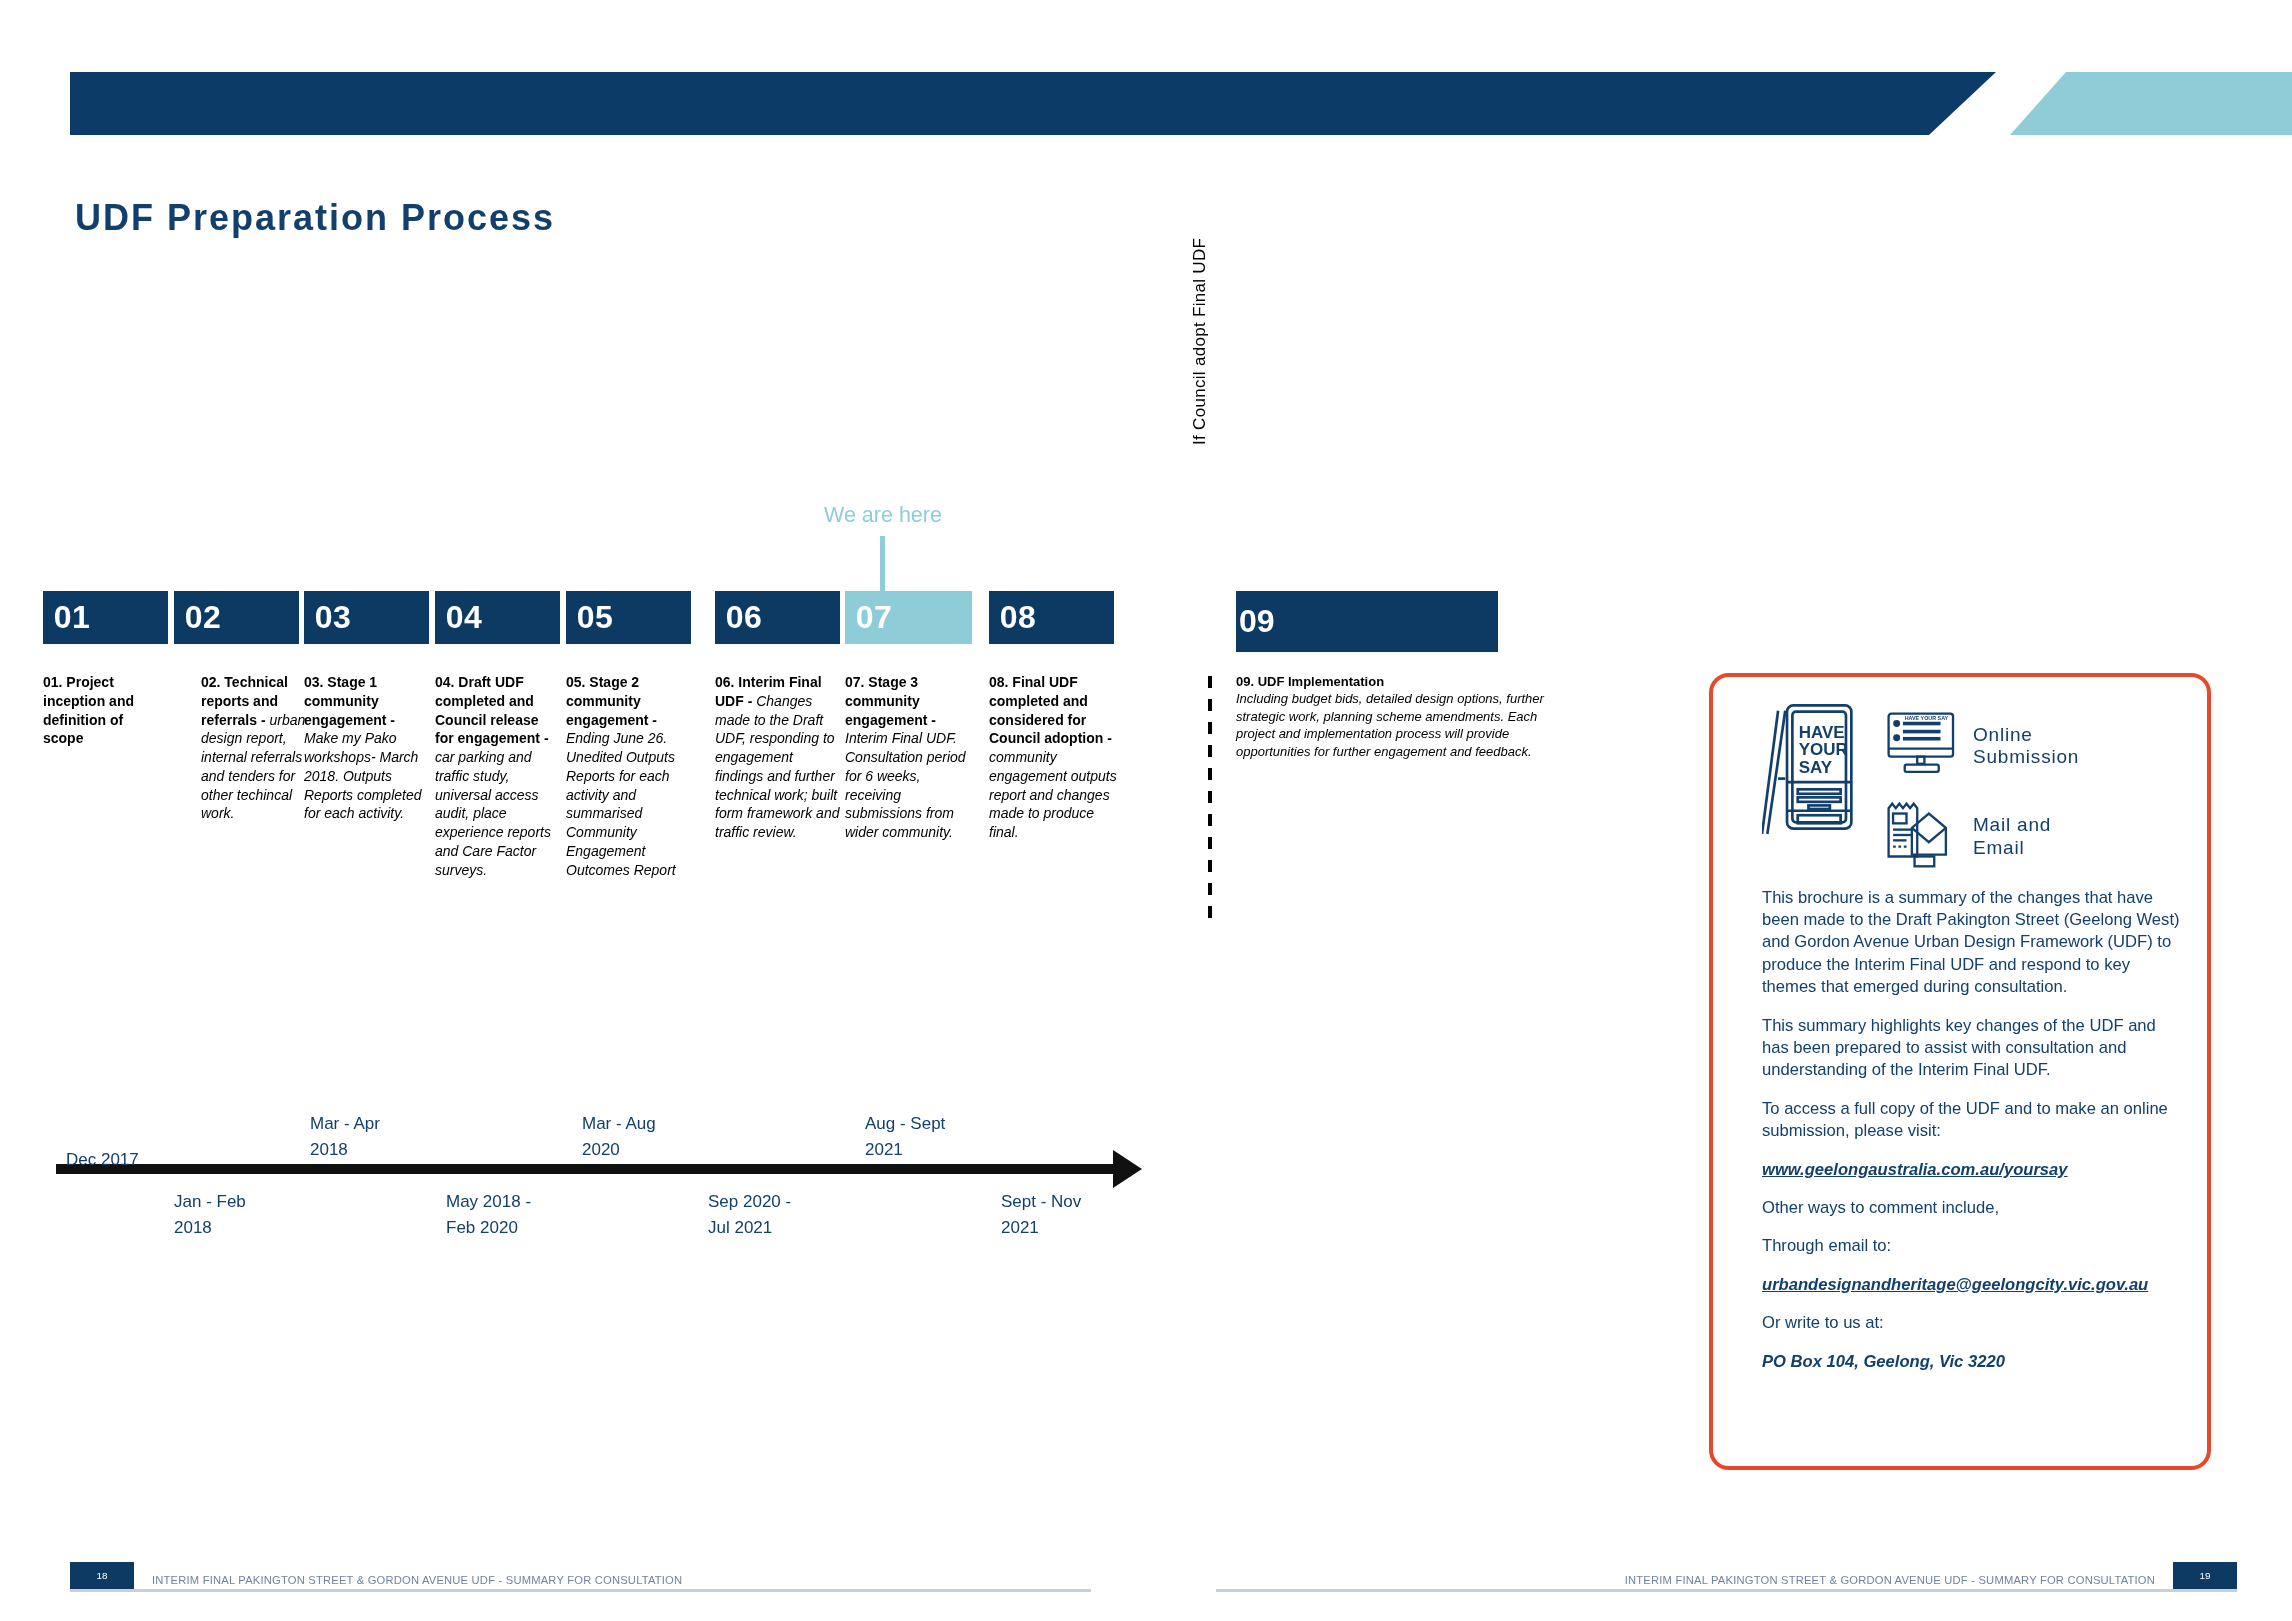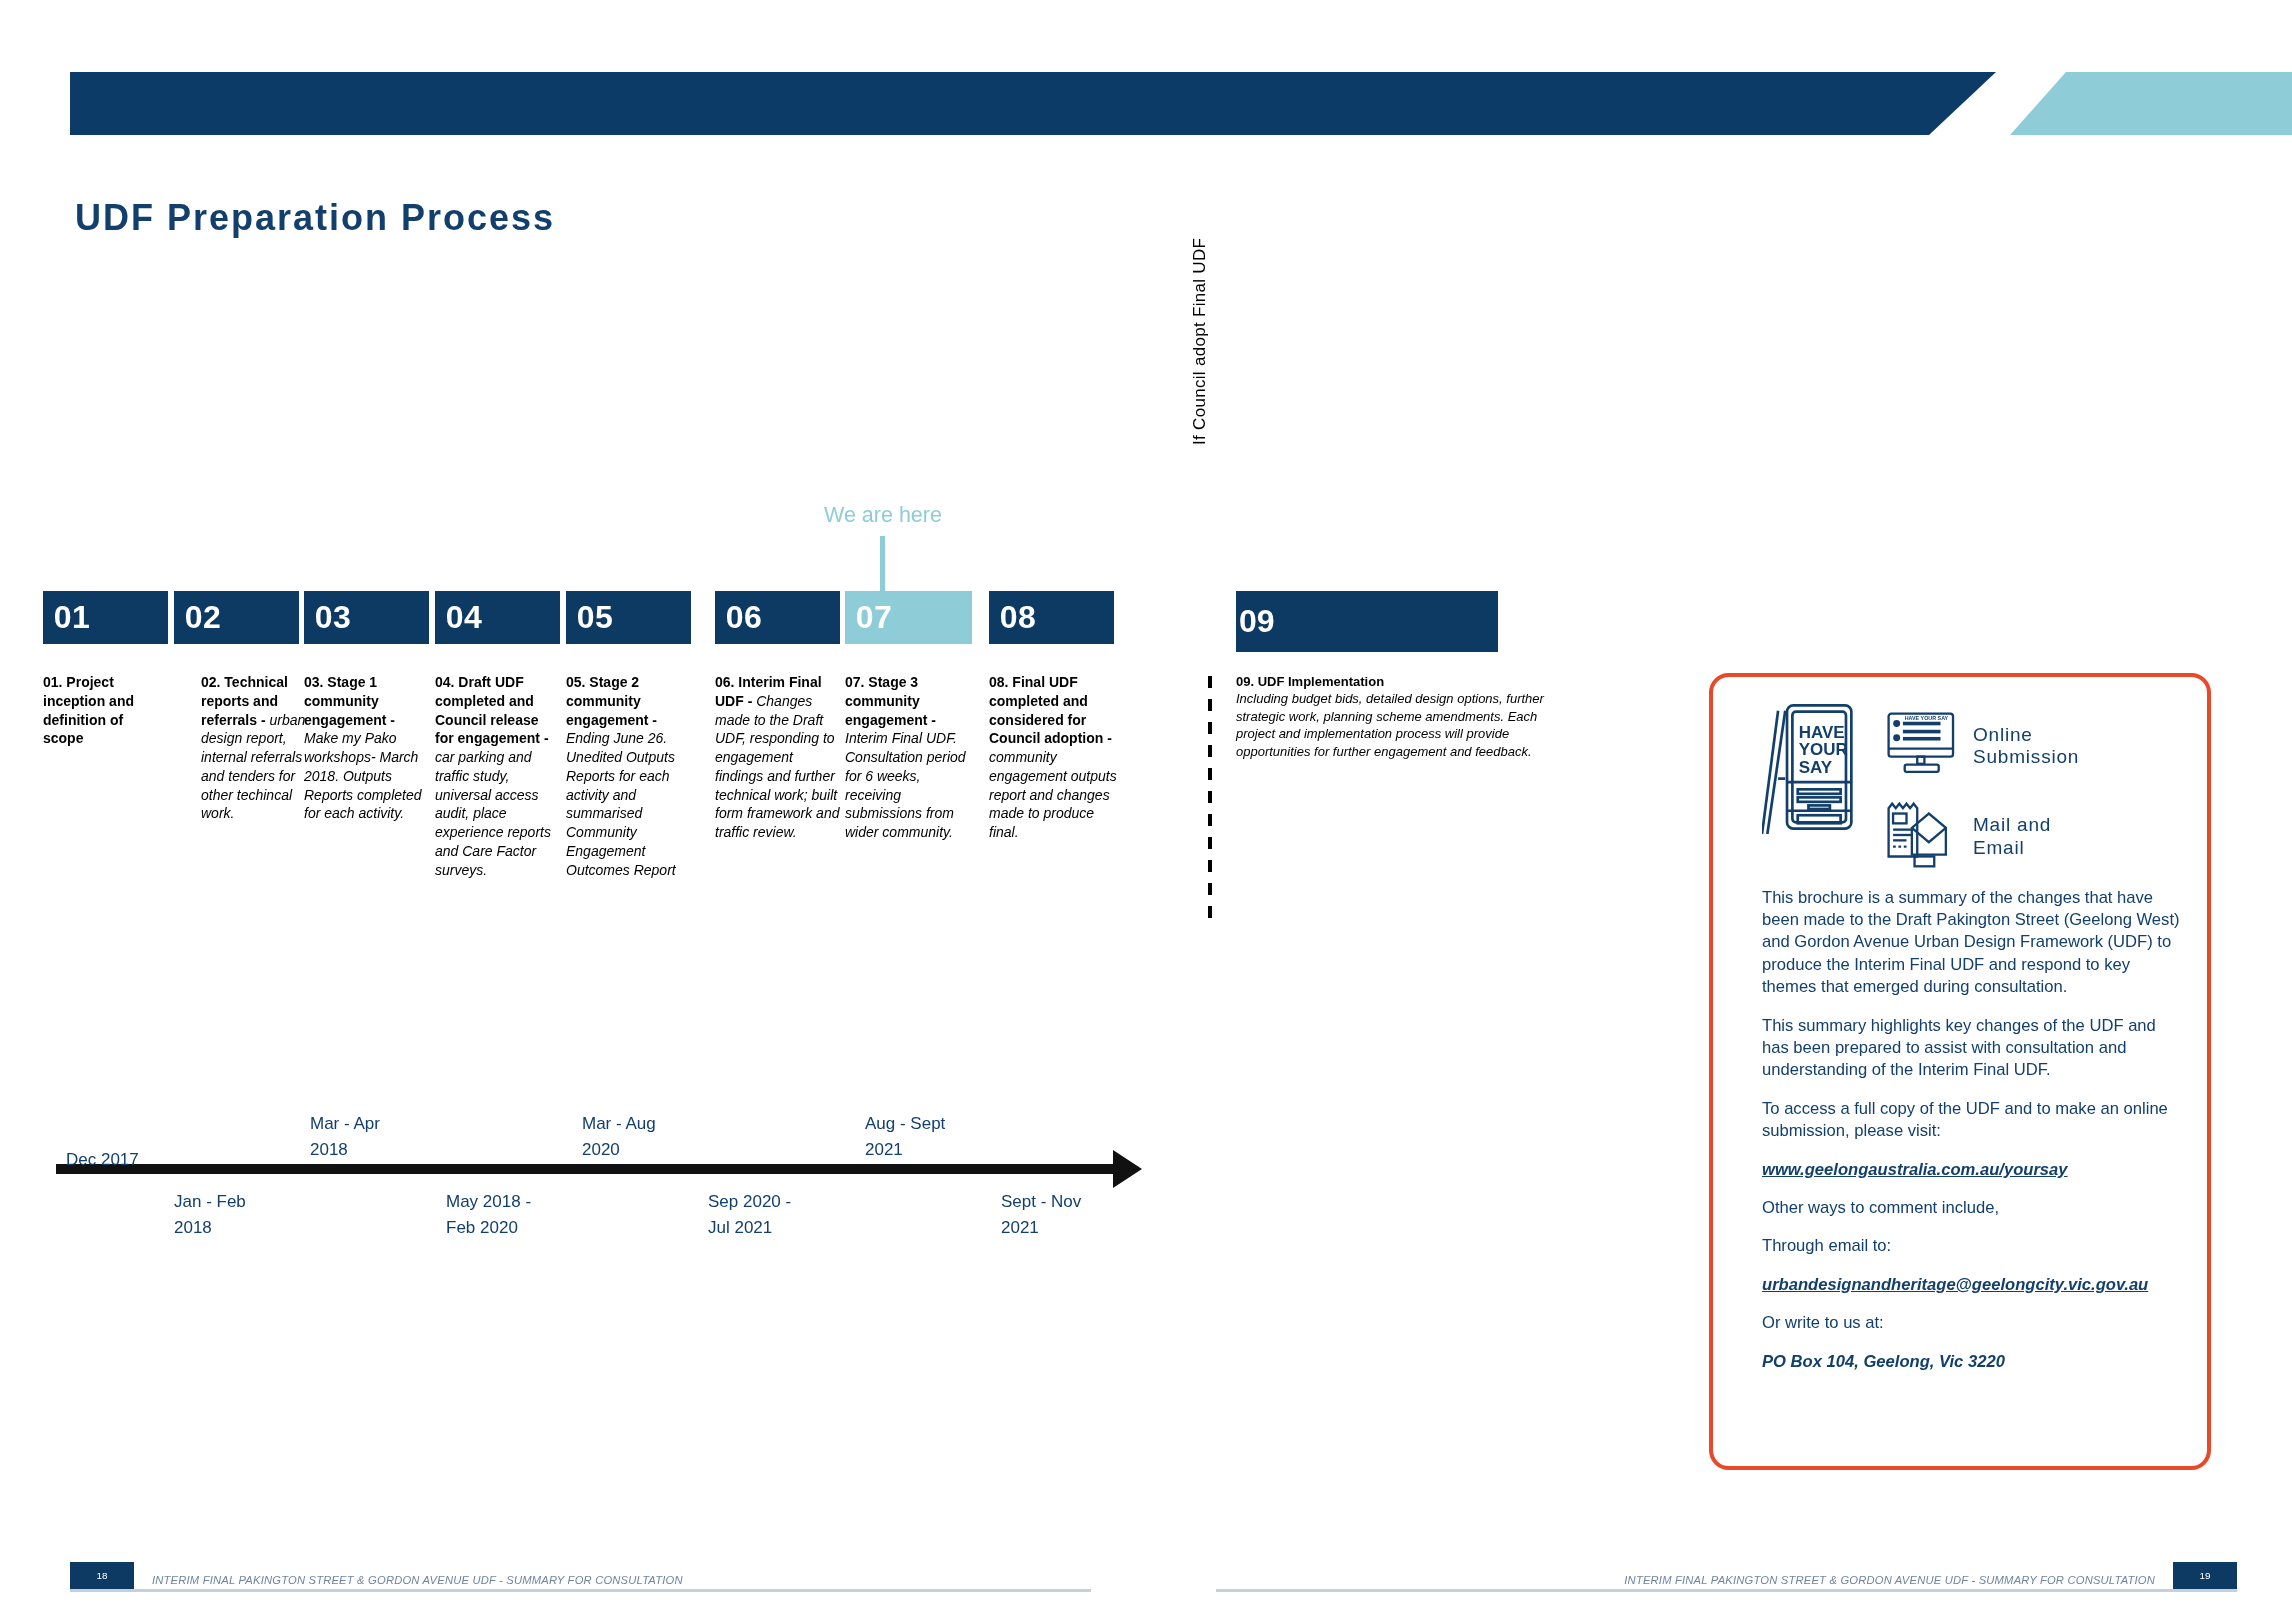--- a/index.html
+++ b/index.html
@@ -118,21 +118,21 @@
   .ib-bold-it { font-style:italic; font-weight:700; }
 
   
   .footer { position:absolute; top:1562px; height:27px; }
   .footer .pg {
     position:absolute; top:0; width:64px; height:27px; background:#0d3a63;
     color:#fff; font-size:9.9px; display:flex; align-items:center; justify-content:center;
   }
   .footer .ft-text {
     position:absolute; top:4px; height:27px; display:flex; align-items:center;
-    font-size:11.2px; letter-spacing:0.2px; color:#6f84a0;font-style:italic;
+    font-size:11.2px; letter-spacing:0.2px; color:#6f84a0;
   }
   .footer .rule {
     position:absolute; top:27px; height:2.7px; background:#c6cfdb;
   }
 </style>
 </head>
 <body>
 
 <div class="header-band">
   <div class="navy"></div>

